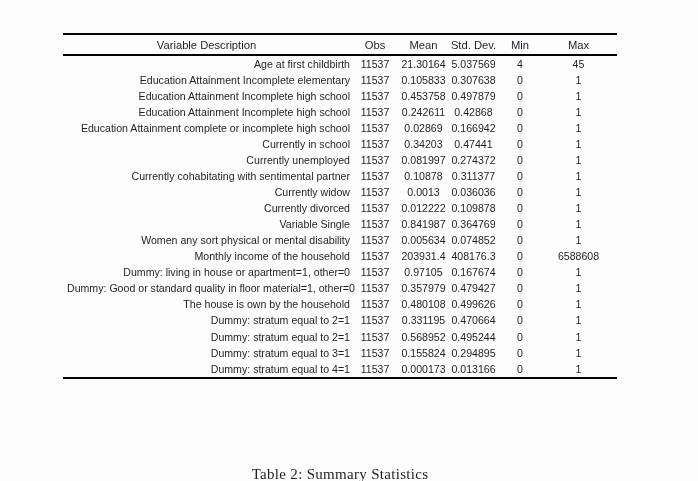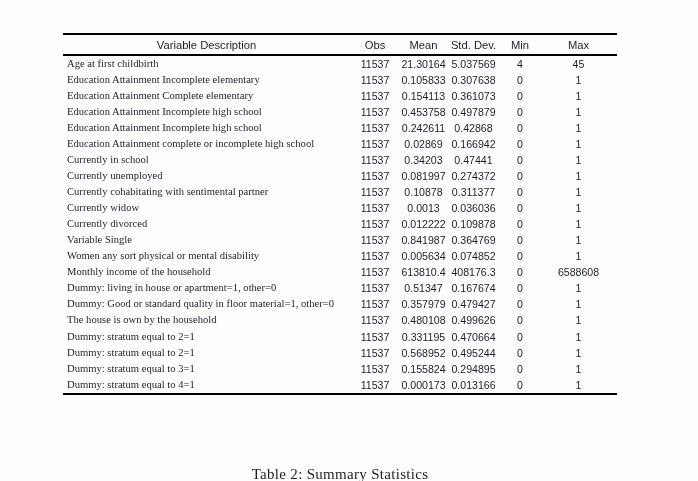--- a/index.html
+++ b/index.html
@@ -45,21 +45,21 @@
   }
   tbody td {
     font-size: 10.6px;
     height: 16.05px;
     line-height: 1;
     padding: 0;
     vertical-align: middle;
     white-space: nowrap;
     overflow: visible;
   }
-  tbody td.c0 { text-align: left; padding-left: 4px; font-family: Liberation Serif, serif; }
+  tbody td.c0 { text-align: right; padding-left: 4px; }
   tbody td.c1, tbody td.c2, tbody td.c3, tbody td.c4, tbody td.c5 { text-align: center; }
 
   .caption {
     position: absolute;
     left: 63px;
     top: 436px;
     width: 554px;
     text-align: center;
     font-family: "Liberation Serif", serif;
     font-size: 15px;
@@ -103,28 +103,20 @@
         </tr>
         <tr>
           <td class="c0">Education Attainment Incomplete elementary</td>
           <td class="c1">11537</td>
           <td class="c2">0.105833</td>
           <td class="c3">0.307638</td>
           <td class="c4">0</td>
           <td class="c5">1</td>
         </tr>
         <tr>
-          <td class="c0">Education Attainment Complete elementary</td>
-          <td class="c1">11537</td>
-          <td class="c2">0.154113</td>
-          <td class="c3">0.361073</td>
-          <td class="c4">0</td>
-          <td class="c5">1</td>
-        </tr>
-        <tr>
           <td class="c0">Education Attainment Incomplete high school</td>
           <td class="c1">11537</td>
           <td class="c2">0.453758</td>
           <td class="c3">0.497879</td>
           <td class="c4">0</td>
           <td class="c5">1</td>
         </tr>
         <tr>
           <td class="c0">Education Attainment Incomplete high school</td>
           <td class="c1">11537</td>
@@ -193,29 +185,29 @@
           <td class="c0">Women any sort physical or mental disability</td>
           <td class="c1">11537</td>
           <td class="c2">0.005634</td>
           <td class="c3">0.074852</td>
           <td class="c4">0</td>
           <td class="c5">1</td>
         </tr>
         <tr>
           <td class="c0">Monthly income of the household</td>
           <td class="c1">11537</td>
-          <td class="c2">613810.4</td>
+          <td class="c2">203931.4</td>
           <td class="c3">408176.3</td>
           <td class="c4">0</td>
           <td class="c5">6588608</td>
         </tr>
         <tr>
           <td class="c0">Dummy: living in house or apartment=1, other=0</td>
           <td class="c1">11537</td>
-          <td class="c2">0.51347</td>
+          <td class="c2">0.97105</td>
           <td class="c3">0.167674</td>
           <td class="c4">0</td>
           <td class="c5">1</td>
         </tr>
         <tr>
           <td class="c0">Dummy: Good or standard quality in floor material=1, other=0</td>
           <td class="c1">11537</td>
           <td class="c2">0.357979</td>
           <td class="c3">0.479427</td>
           <td class="c4">0</td>

